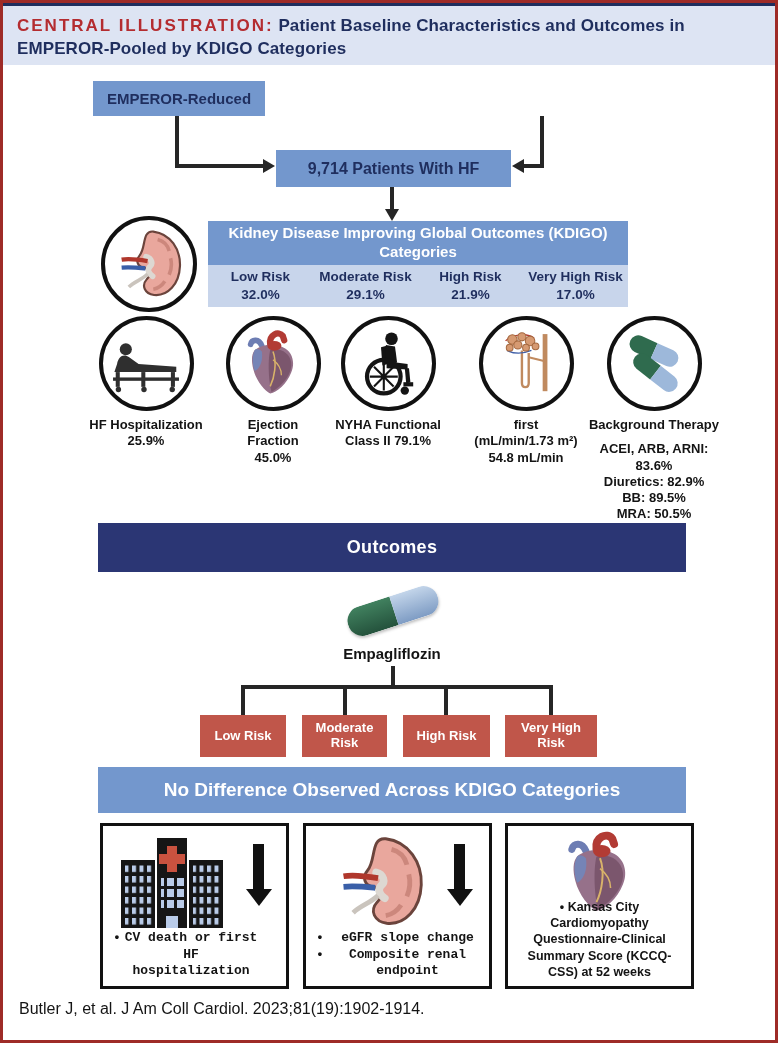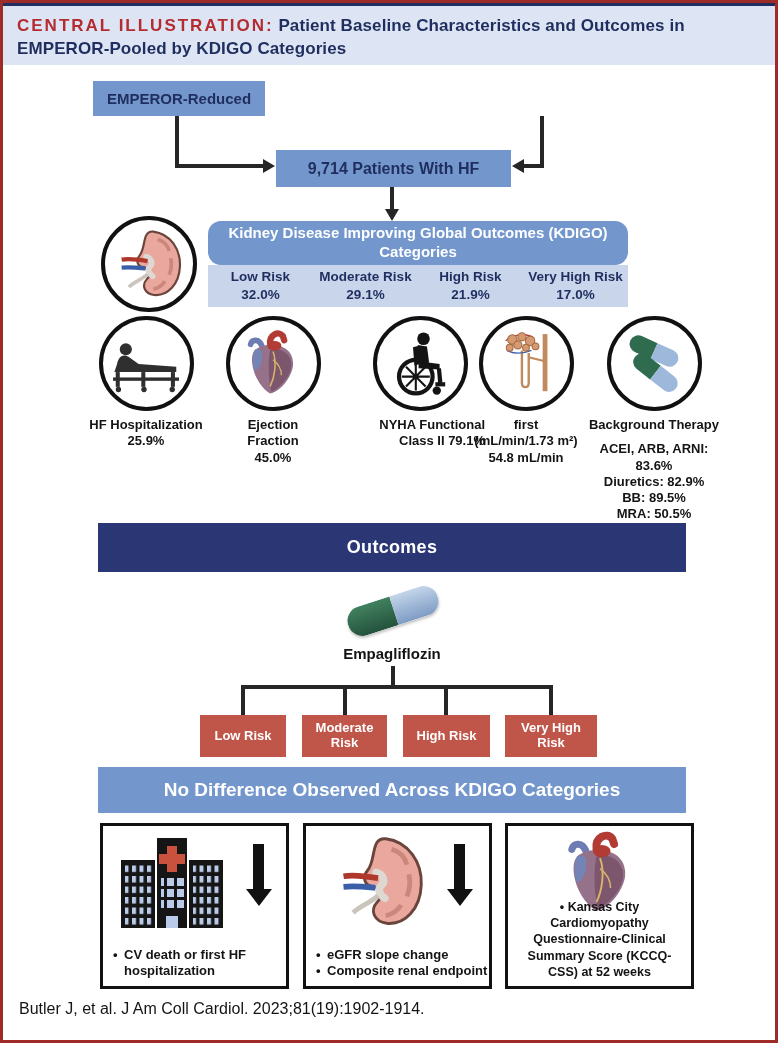--- a/index.html
+++ b/index.html
@@ -18,39 +18,39 @@
   
   .bluebox{position:absolute;background:var(--box_blue);color:var(--navy);font-weight:bold;display:flex;align-items:center;justify-content:center;font-size:15px;text-align:center;}
   
   .ln{position:absolute;background:var(--arrow_black);}
   .tri{position:absolute;width:0;height:0;}
   .tri-r{border-top:7px solid transparent;border-bottom:7px solid transparent;border-left:12px solid var(--arrow_black);}
   .tri-l{border-top:7px solid transparent;border-bottom:7px solid transparent;border-right:12px solid var(--arrow_black);}
   .tri-d{border-left:7px solid transparent;border-right:7px solid transparent;border-top:12px solid var(--arrow_black);}
   
   .circ{border:4px solid #111;border-radius:50%;background:#fff;display:flex;align-items:center;justify-content:center;}
-  .kdigo-bar{position:absolute;left:205px;top:218px;width:420px;height:44px;background:var(--box_blue);color:#fff;font-weight:bold;font-size:15px;display:flex;flex-direction:column;align-items:center;justify-content:center;line-height:1.25;text-align:center;border-radius:13px;}
+  .kdigo-bar{position:absolute;left:205px;top:218px;width:420px;height:44px;background:var(--box_blue);color:#fff;font-weight:bold;font-size:15px;display:flex;flex-direction:column;align-items:center;justify-content:center;line-height:1.25;text-align:center;}
   .kdigo-strip{position:absolute;left:205px;top:262px;width:420px;height:42px;background:var(--kdigo_strip_blue);display:flex;align-items:center;}
   .kcat{flex:1;text-align:center;color:var(--navy);font-weight:bold;font-size:13.5px;line-height:1.3;}
   
   .bitem{position:absolute;top:313px;text-align:center;color:var(--ink);font-weight:bold;font-size:13px;line-height:1.25;}
   .bitem .circ{width:95px;height:95px;margin:0 auto 6px auto;}
   .sub{margin-top:8px;}
   
   .outbar{position:absolute;left:95px;top:520px;width:588px;height:49px;background:var(--outcomes_navy);color:#fff;font-weight:bold;font-size:18px;display:flex;align-items:center;justify-content:center;letter-spacing:0.3px;}
   .pillwrap{position:absolute;left:338px;top:578px;width:104px;height:60px;display:flex;align-items:center;justify-content:center;}
   .pill{width:94px;height:30px;border-radius:16px;overflow:hidden;display:flex;transform:rotate(-18deg);box-shadow:0 2px 3px rgba(0,0,0,0.25);}
   .pill .ph1{width:48px;background:linear-gradient(180deg,#41815f,#24523c);}
   .pill .ph2{width:46px;background:linear-gradient(180deg,#c3d5ea,#7e9cc4);}
   .druglbl{position:absolute;left:95px;top:642px;width:588px;text-align:center;color:var(--ink);font-weight:bold;font-size:15px;}
   .riskbox{position:absolute;top:712px;height:42px;background:var(--risk_red);color:#fff;font-weight:bold;font-size:13px;display:flex;align-items:center;justify-content:center;text-align:center;line-height:1.15;padding:0 4px;}
   .banner{position:absolute;left:95px;top:764px;width:588px;height:46px;background:var(--box_blue);color:#fff;font-weight:bold;font-size:19px;display:flex;align-items:center;justify-content:center;}
   
   .panel{position:absolute;top:820px;width:189px;height:166px;border:3px solid #111;background:#fff;padding-left:16px;}
-  .bullets{position:absolute;left:10px;bottom:7px;width:160px;color:var(--ink);font-weight:bold;font-size:13px;line-height:1.25;text-align:left;}
+  .bullets{position:absolute;left:10px;bottom:7px;width:160px;color:var(--ink);font-weight:bold;font-size:13px;line-height:1.25;text-align:center;font-family:Liberation Mono, monospace;}
   .bullet{position:relative;padding-left:11px;}
   .bullet::before{content:"•";position:absolute;left:0;}
   .bullets-c{position:absolute;left:6px;bottom:6px;width:171px;color:var(--ink);font-weight:bold;font-size:12.5px;line-height:1.3;text-align:center;}
   .binline::before{content:"• ";}
   .bigarrow{position:absolute;width:27px;}
   .bigarrow .shaft{width:11px;height:45px;background:#111;margin:0 auto;}
   .bigarrow .head{width:0;height:0;border-left:13px solid transparent;border-right:13px solid transparent;border-top:17px solid #111;margin:0 auto;}
   .cite{position:absolute;left:16px;top:997px;color:var(--ink);font-weight:normal;font-size:16px;}
 </style>
 </head>
@@ -137,21 +137,21 @@
         <ellipse cx="52" cy="24" rx="10" ry="7" fill="#b23b34"></ellipse>
         <path d="M50 32 C56 48 52 70 46 82" stroke="#d9b36a" stroke-width="2.2" fill="none"></path>
         <path d="M50 44 C58 50 62 58 62 66" stroke="#d9b36a" stroke-width="1.8" fill="none"></path>
       </svg>
     </div>
     <div>Ejection</div>
     <div>Fraction</div>
     <div>45.0%</div>
   </div>
 
-  <div class="bitem" style="left:352px;width:130px;text-align:right;">
+  <div class="bitem" style="left:320px;width:130px;">
     <div class="circ">
       <svg width="70" height="70" viewBox="0 0 100 100" fill="#141414">
         <circle cx="55" cy="14" r="9"></circle>
         <path d="M40 26 L48 24 L50 50 L42 52 Z"></path>
         <path d="M47 23 L60 25 L63 48 L47 50 Z"></path>
         <path d="M48 46 L78 50 L78 58 L48 56 Z"></path>
         <path d="M74 56 L80 56 L82 76 L76 78 Z"></path>
         <rect x="72" y="76" width="14" height="6"></rect>
         <circle cx="44" cy="68" r="24" fill="none" stroke="#141414" stroke-width="6"></circle>
         <path d="M44 48 V88 M24 68 H64 M30 54 L58 82 M58 54 L30 82" stroke="#141414" stroke-width="3"></path>

